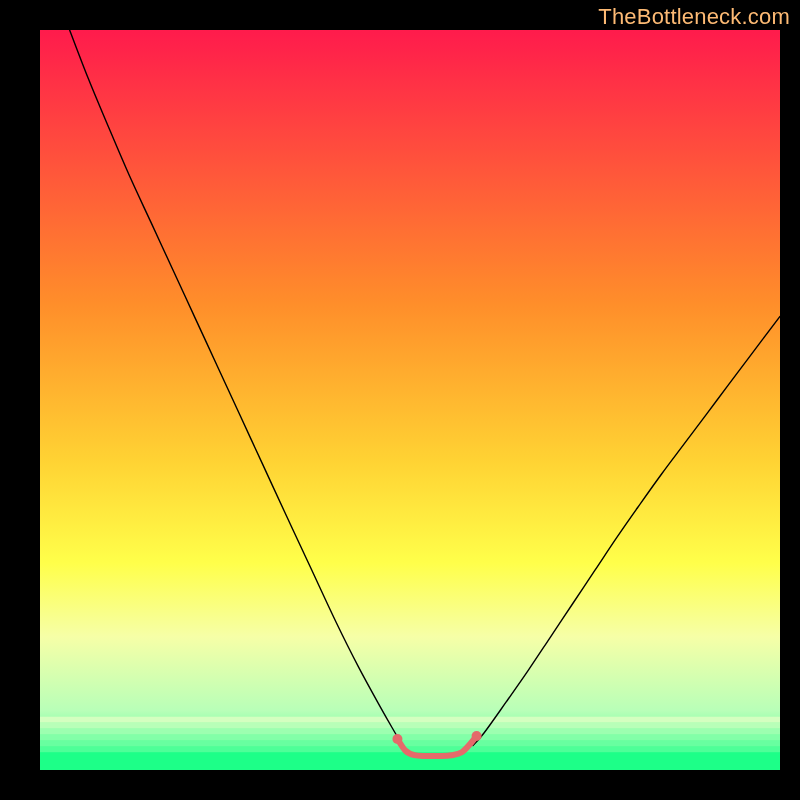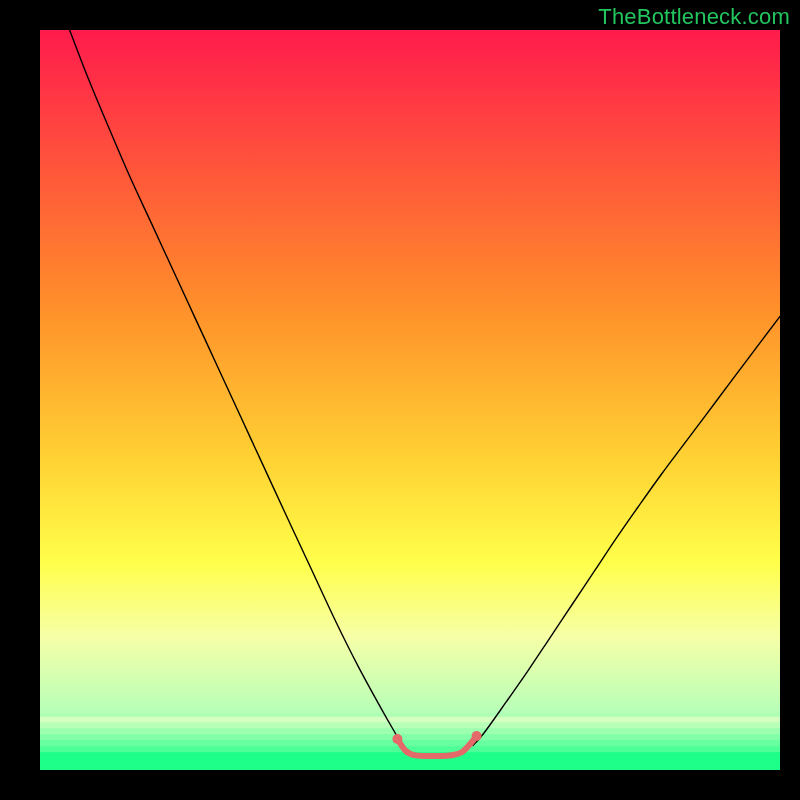--- a/index.html
+++ b/index.html
@@ -13,21 +13,21 @@
   .outer {
     position: relative;
     width: 800px;
     height: 800px;
     background: #000000;
   }
   .watermark {
     position: absolute;
     top: 4px;
     right: 10px;
-    color: #22c55e;
+    color: #fdba74;
     font-family: Arial, Helvetica, sans-serif;
     font-size: 22px;
     font-weight: 500;
     letter-spacing: 0.2px;
     z-index: 5;
   }
   .plot {
     position: absolute;
     left: 40px;
     top: 30px;

